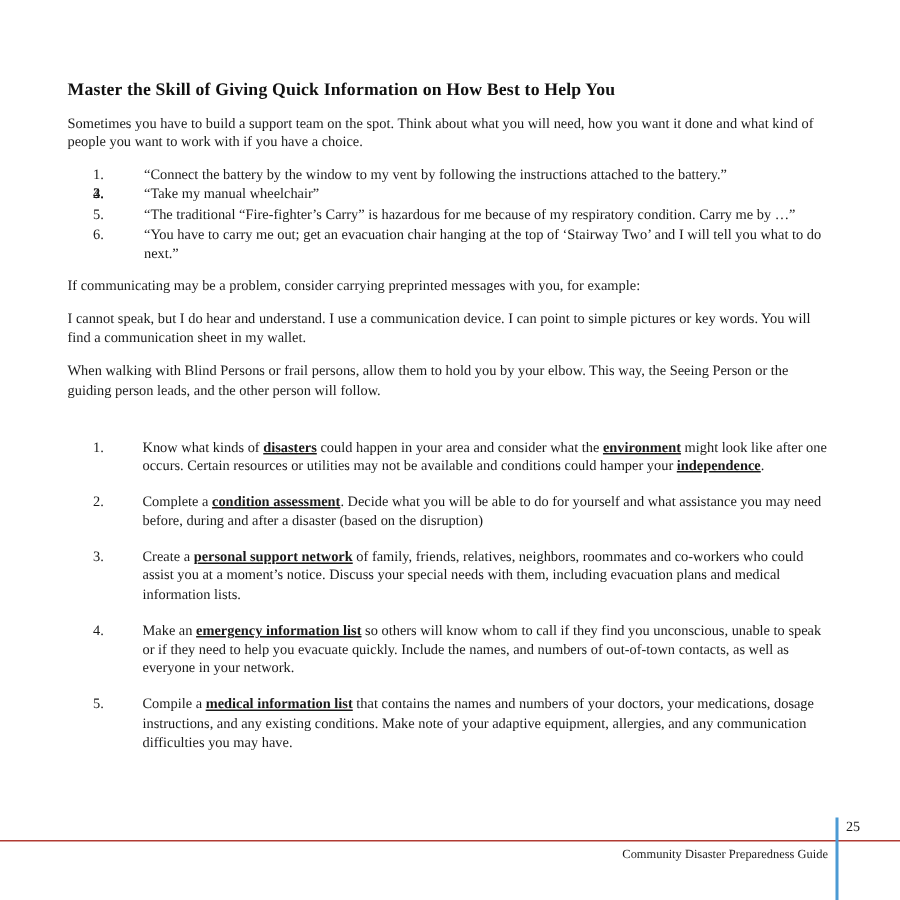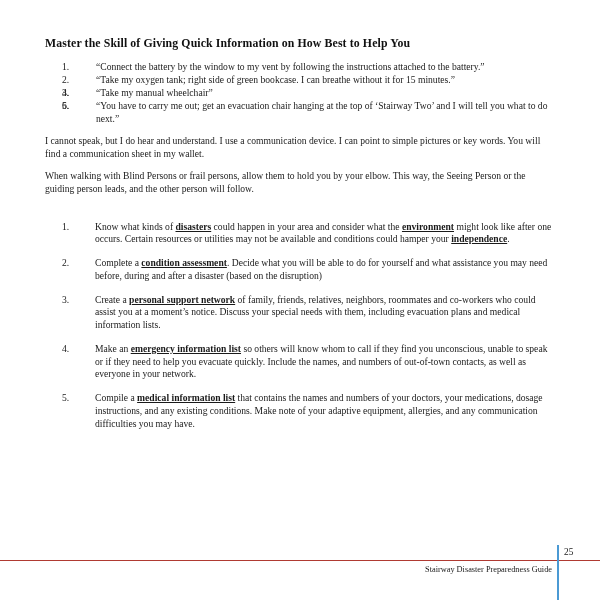--- a/index.html
+++ b/index.html
@@ -20,21 +20,21 @@
     position: absolute;
     left: 0;
     top: 0;
     width: 600px;
     height: 600px;
   }
 
   .content {
     position: absolute;
     left: 45px;
-    top: 36px;
+    top: 52px;
     width: 510px;
   }
 
   h1.section-heading {
     font-size: 11.8px;
     font-weight: bold;
     line-height: 1.25;
     margin: 0 0 10px 0;
     letter-spacing: 0.01em;
     color: #111111;
@@ -147,47 +147,49 @@
 </style>
 </head>
 <body>
 
 <div class="page">
 
   <div class="content">
 
     <h1 class="section-heading">Master the Skill of Giving Quick Information on How Best to Help You</h1>
 
+    <p class="body-para">Sometimes you have to build a support team on the spot. Think about what you will need, how you want it done and what kind of people you want to work with if you have a choice.</p>
 
 
     <ol class="quote-list">
       <li>
         <span class="num">1.</span>
         <span>“Connect the battery by the window to my vent by following the instructions attached to the battery.”</span>
       </li>
       <li>
         <span class="num">2.</span>
-        <span>“Take my oxygen tank; right side of green bookcase. I can breathe without it for 15 minutes.”</span>
       </li>
       <li>
         <span class="num">3.</span>
       </li>
       <li>
         <span class="num">4.</span>
         <span>“Take my manual wheelchair”</span>
       </li>
       <li>
         <span class="num">5.</span>
+        <span>“The traditional “Fire-fighter’s Carry” is hazardous for me because of my respiratory condition. Carry me by …”</span>
       </li>
       <li>
         <span class="num">6.</span>
         <span>“You have to carry me out; get an evacuation chair hanging at the top of ‘Stairway Two’ and I will tell you what to do next.”</span>
       </li>
     </ol>
 
+    <p class="body-para">If communicating may be a problem, consider carrying preprinted messages with you, for example:</p>
 
     <p class="italic-para">I cannot speak, but I do hear and understand. I use a communication device. I can point to simple pictures or key words. You will find a communication sheet in my wallet.</p>
 
     <p class="body-para">When walking with Blind Persons or frail persons, allow them to hold you by your elbow. This way, the Seeing Person or the guiding person leads, and the other person will follow.</p>
 
     <div class="spacer-block"></div>
 
 
     <ol class="steps-list">
       <li>
@@ -210,15 +212,15 @@
         <span class="num">5.</span>
         <span>Compile a </span><span class="key-term">medical information list</span><span> that contains the names and numbers of your doctors, your medications, dosage instructions, and any existing conditions. Make note of your adaptive equipment, allergies, and any communication difficulties you may have.</span>
       </li>
     </ol>
 
   </div>
 
   <div class="footer-rule"></div>
   <div class="footer-vline"></div>
   <div class="footer-pagenum">25</div>
-  <div class="footer-title">Stairway Disaster Preparedness Guide</div>
+  <div class="footer-title">Community Disaster Preparedness Guide</div>
 
 </div>
 
 </body></html>

